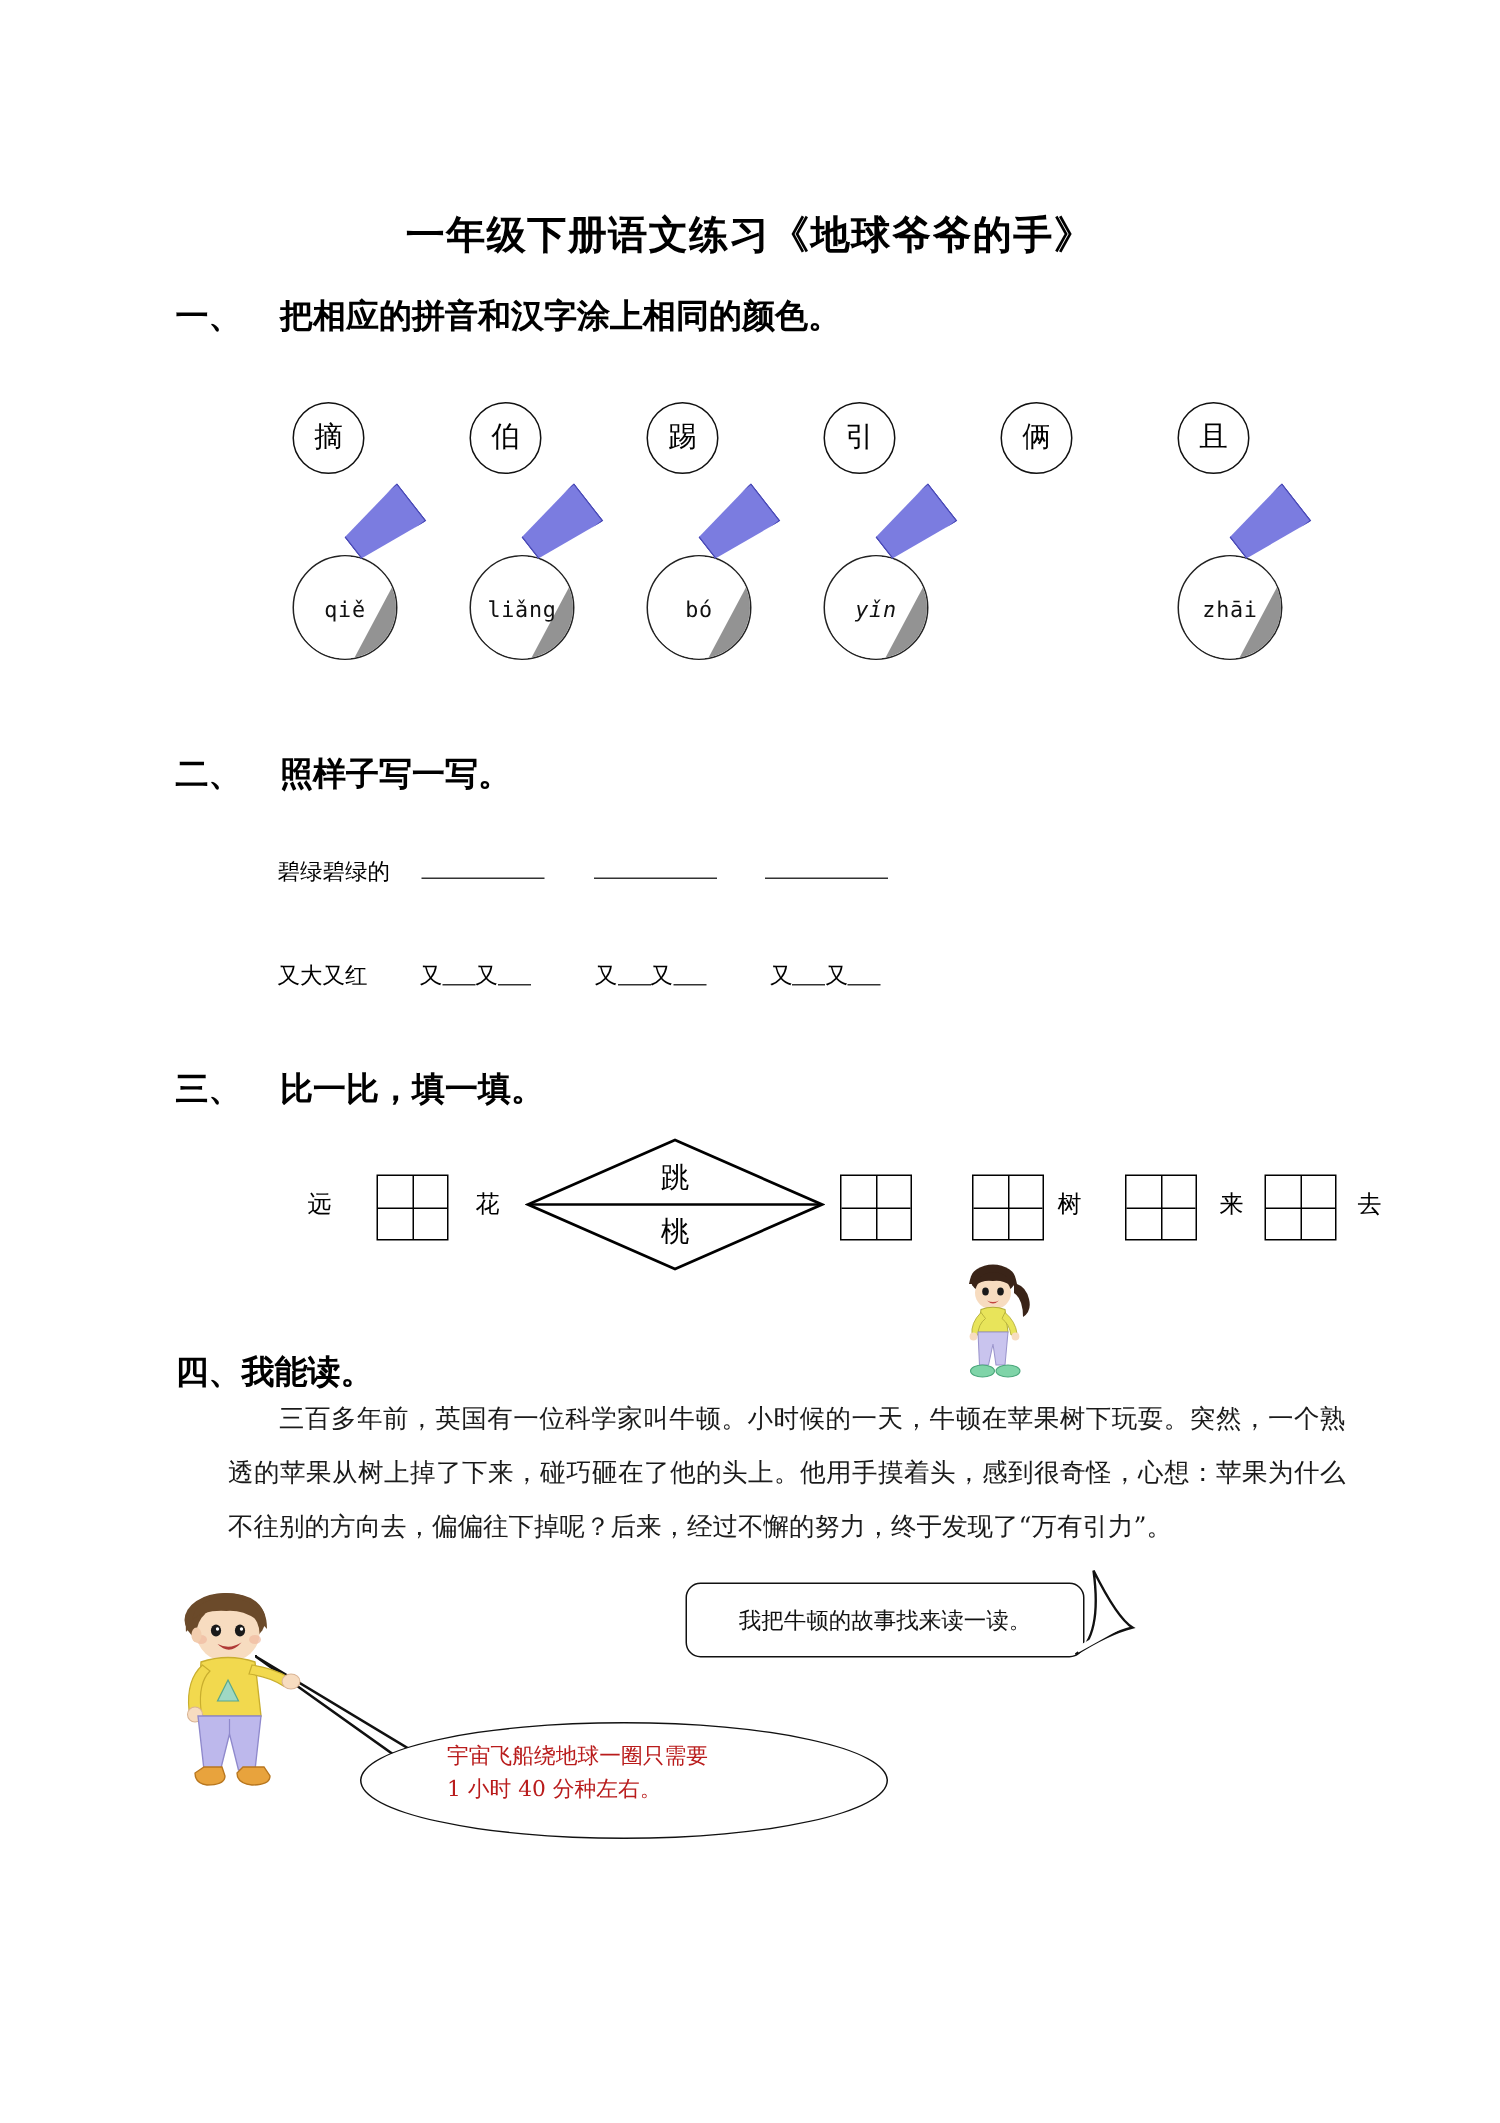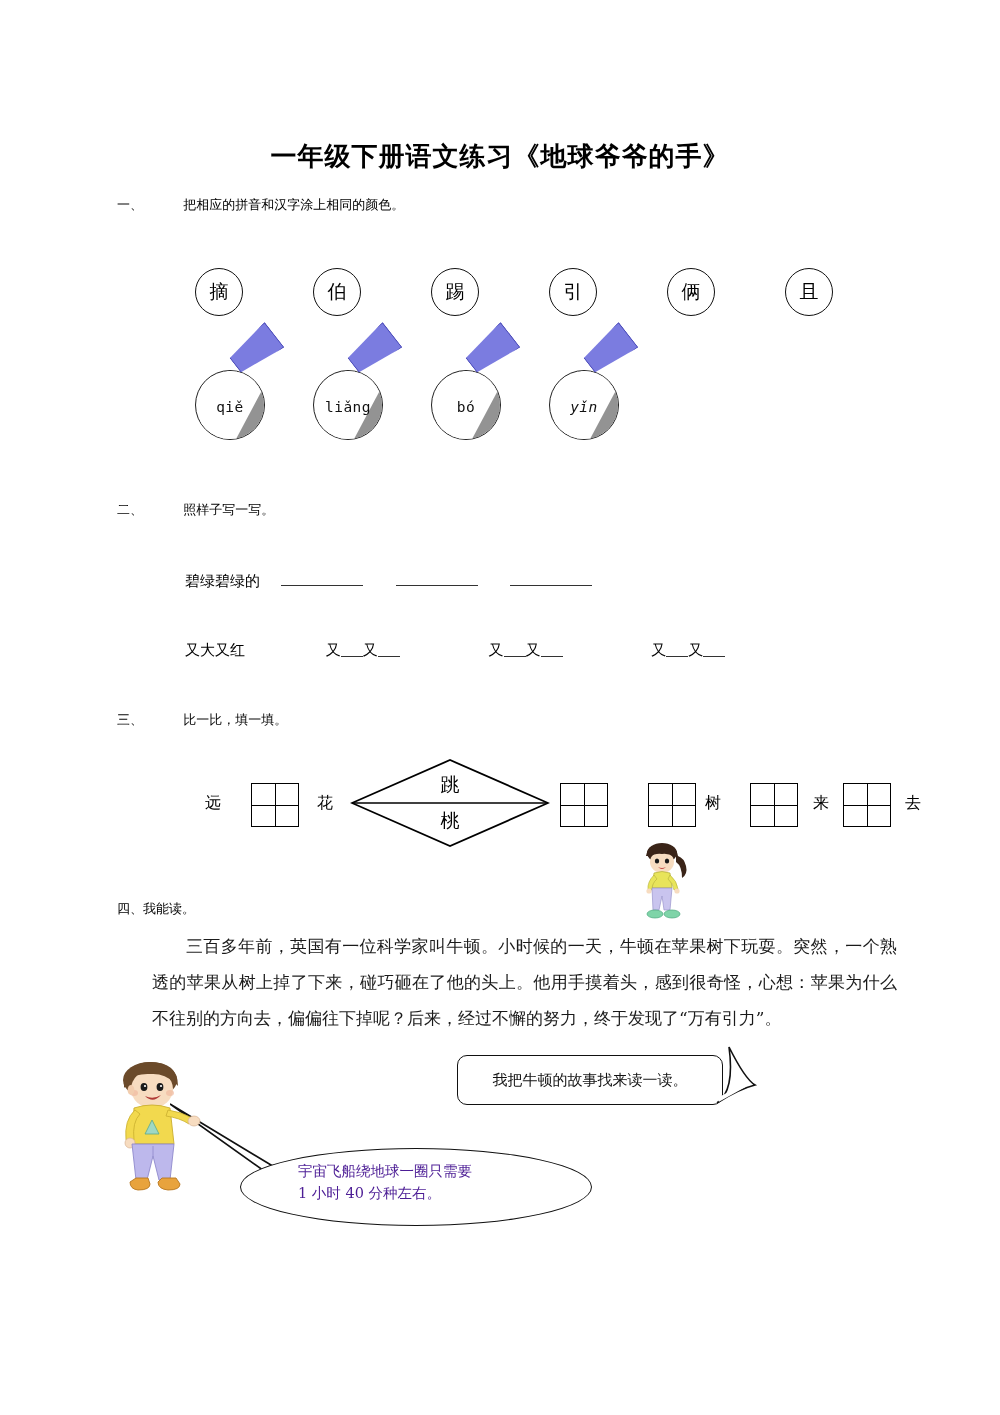--- a/index.html
+++ b/index.html
@@ -34,22 +34,22 @@
     font-weight: bold;
     font-size: 26px;
     letter-spacing: 1px;
     color: #000;
   }
 
   
   .sec-head {
     position: absolute;
     font-family: "DejaVu Serif", serif;
-    font-weight: normal;
-    font-size: 13px;
+    font-weight: bold;
+    font-size: 22px;
     color: #000;
     white-space: nowrap;
   }
   .sec-num { display: inline-block; }
   .sec-text { display: inline-block; }
 
   #sec1 { left: 117px; top: 196px; }
   #sec1 .sec-num { width: 62px; }
   #sec2 { left: 117px; top: 501px; }
   #sec2 .sec-num { width: 62px; }
@@ -174,21 +174,21 @@
   .s2-line2 {
     position: absolute;
     left: 185px;
     top: 641px;
     font-family: "DejaVu Serif", serif;
     font-size: 15px;
     color: #000;
     white-space: nowrap;
   }
   .s2-line2 .model { display: inline-block; margin-right: 30px; }
-  .s2-line2 .pat { display: inline-block; margin-right: 38px; margin-left: 46px; }
+  .s2-line2 .pat { display: inline-block; margin-right: 38px; }
   .s2-line2 .pat u {
     display: inline-block;
     width: 22px;
     border-bottom: 1.4px solid #333;
     text-decoration: none;
     height: 13px;
     vertical-align: -2px;
   }
 
   
@@ -313,21 +313,21 @@
     box-sizing: border-box;
   }
   .bubble-oval .txt {
     position: absolute;
     left: 58px;
     top: 12px;
     width: 250px;
     font-family: "DejaVu Serif", serif;
     font-size: 14.5px;
     line-height: 22px;
-    color: #4c1d95;
+    color: #b91c1c;
   }
   .tail-line {
     position: absolute;
     left: 170px;
     top: 1102px;
     width: 120px;
     height: 80px;
   }
 
   
@@ -381,20 +381,28 @@
       </div>
       <div class="mag-label">bó</div>
     </div>
     <div class="magnifier" style="left:354px;font-style:italic;">
       <div class="mag-handle"></div>
       <div class="mag-lens">
         <div class="shade"></div>
           <div class="shade2"></div>
       </div>
       <div class="mag-label">yǐn</div>
+    </div>
+    <div class="magnifier" style="left:590px;">
+      <div class="mag-handle"></div>
+      <div class="mag-lens">
+        <div class="shade"></div>
+          <div class="shade2"></div>
+      </div>
+      <div class="mag-label">zhāi</div>
     </div>
   </div>
 
   <div class="sec-head" id="sec2">
     <span class="sec-num">二、</span>
     <span class="sec-text">照样子写一写。</span>
   </div>
 
   <div class="s2-line1">
     <span class="lead">碧绿碧绿的</span>

